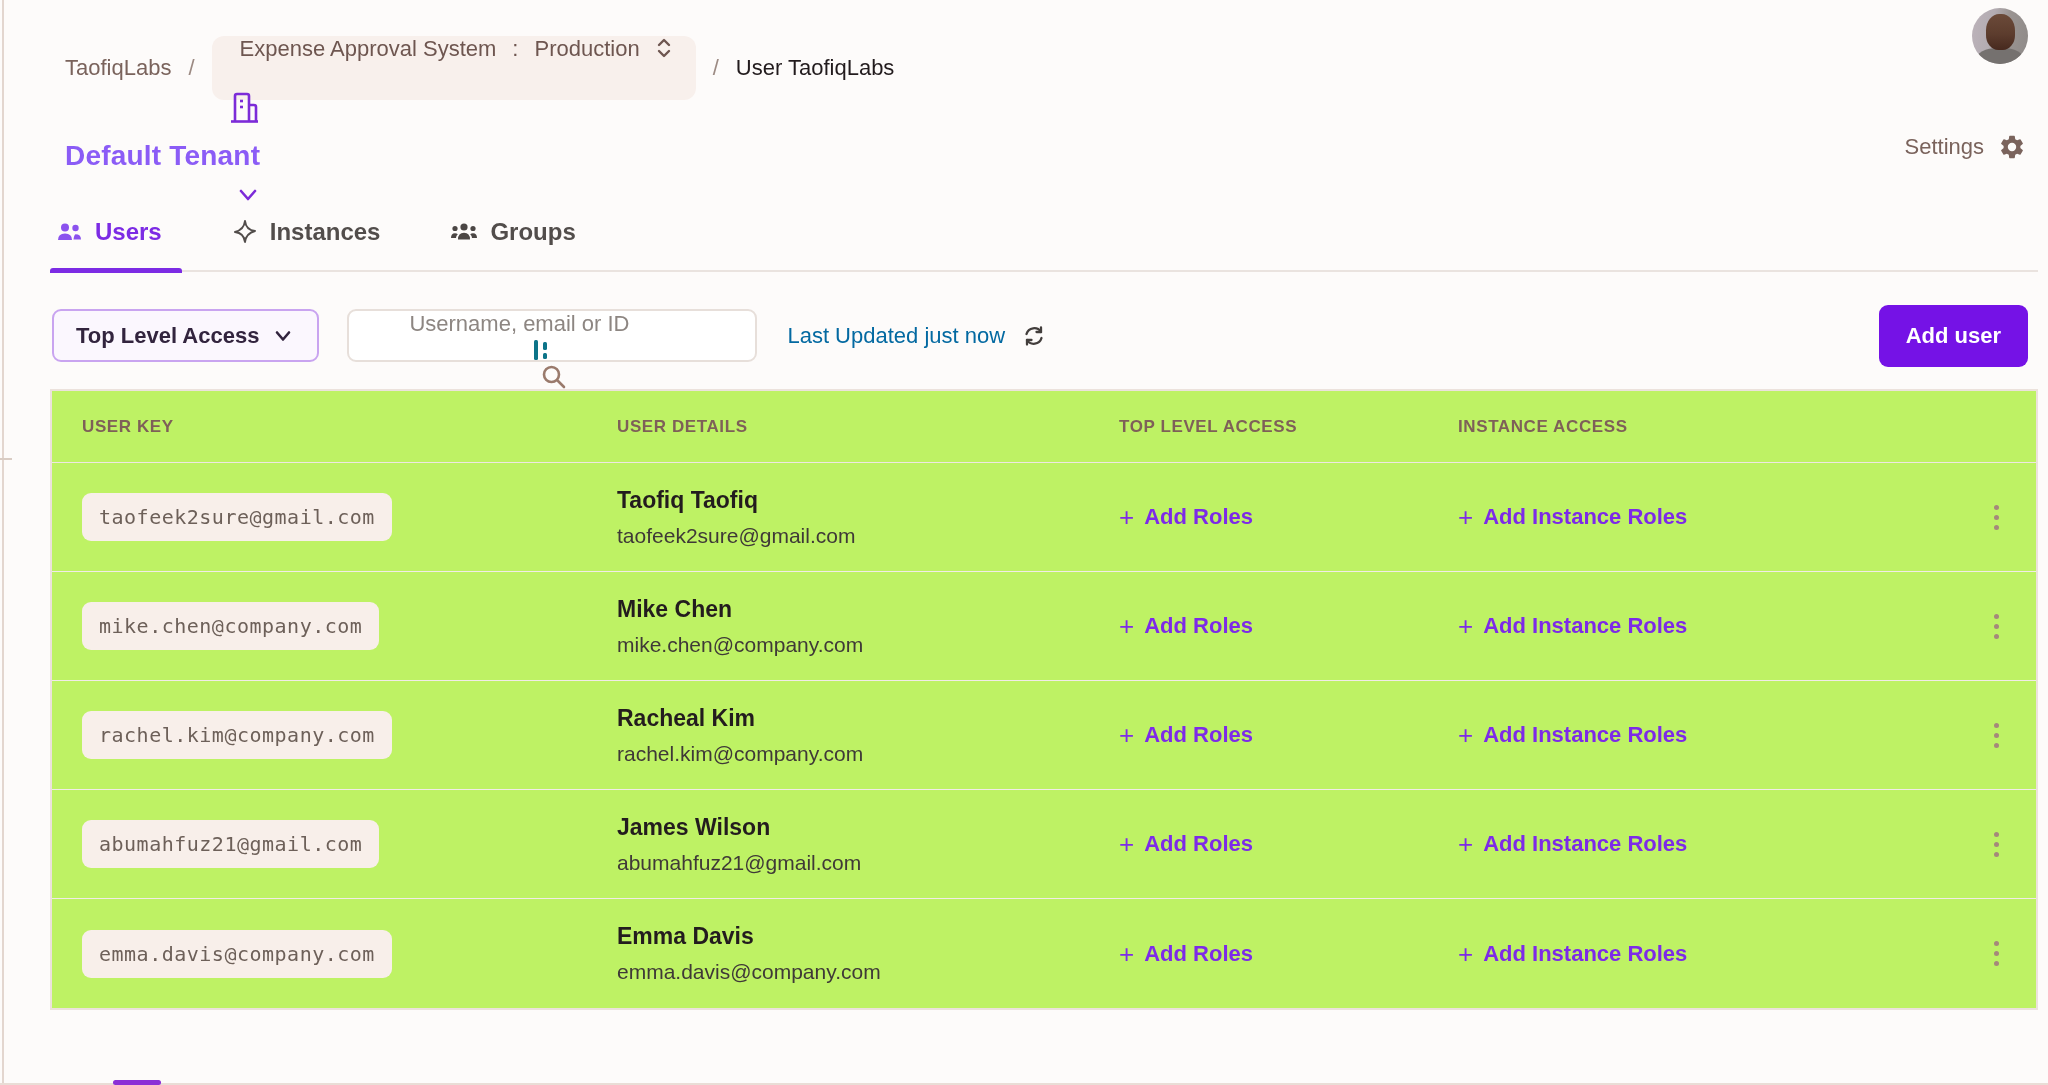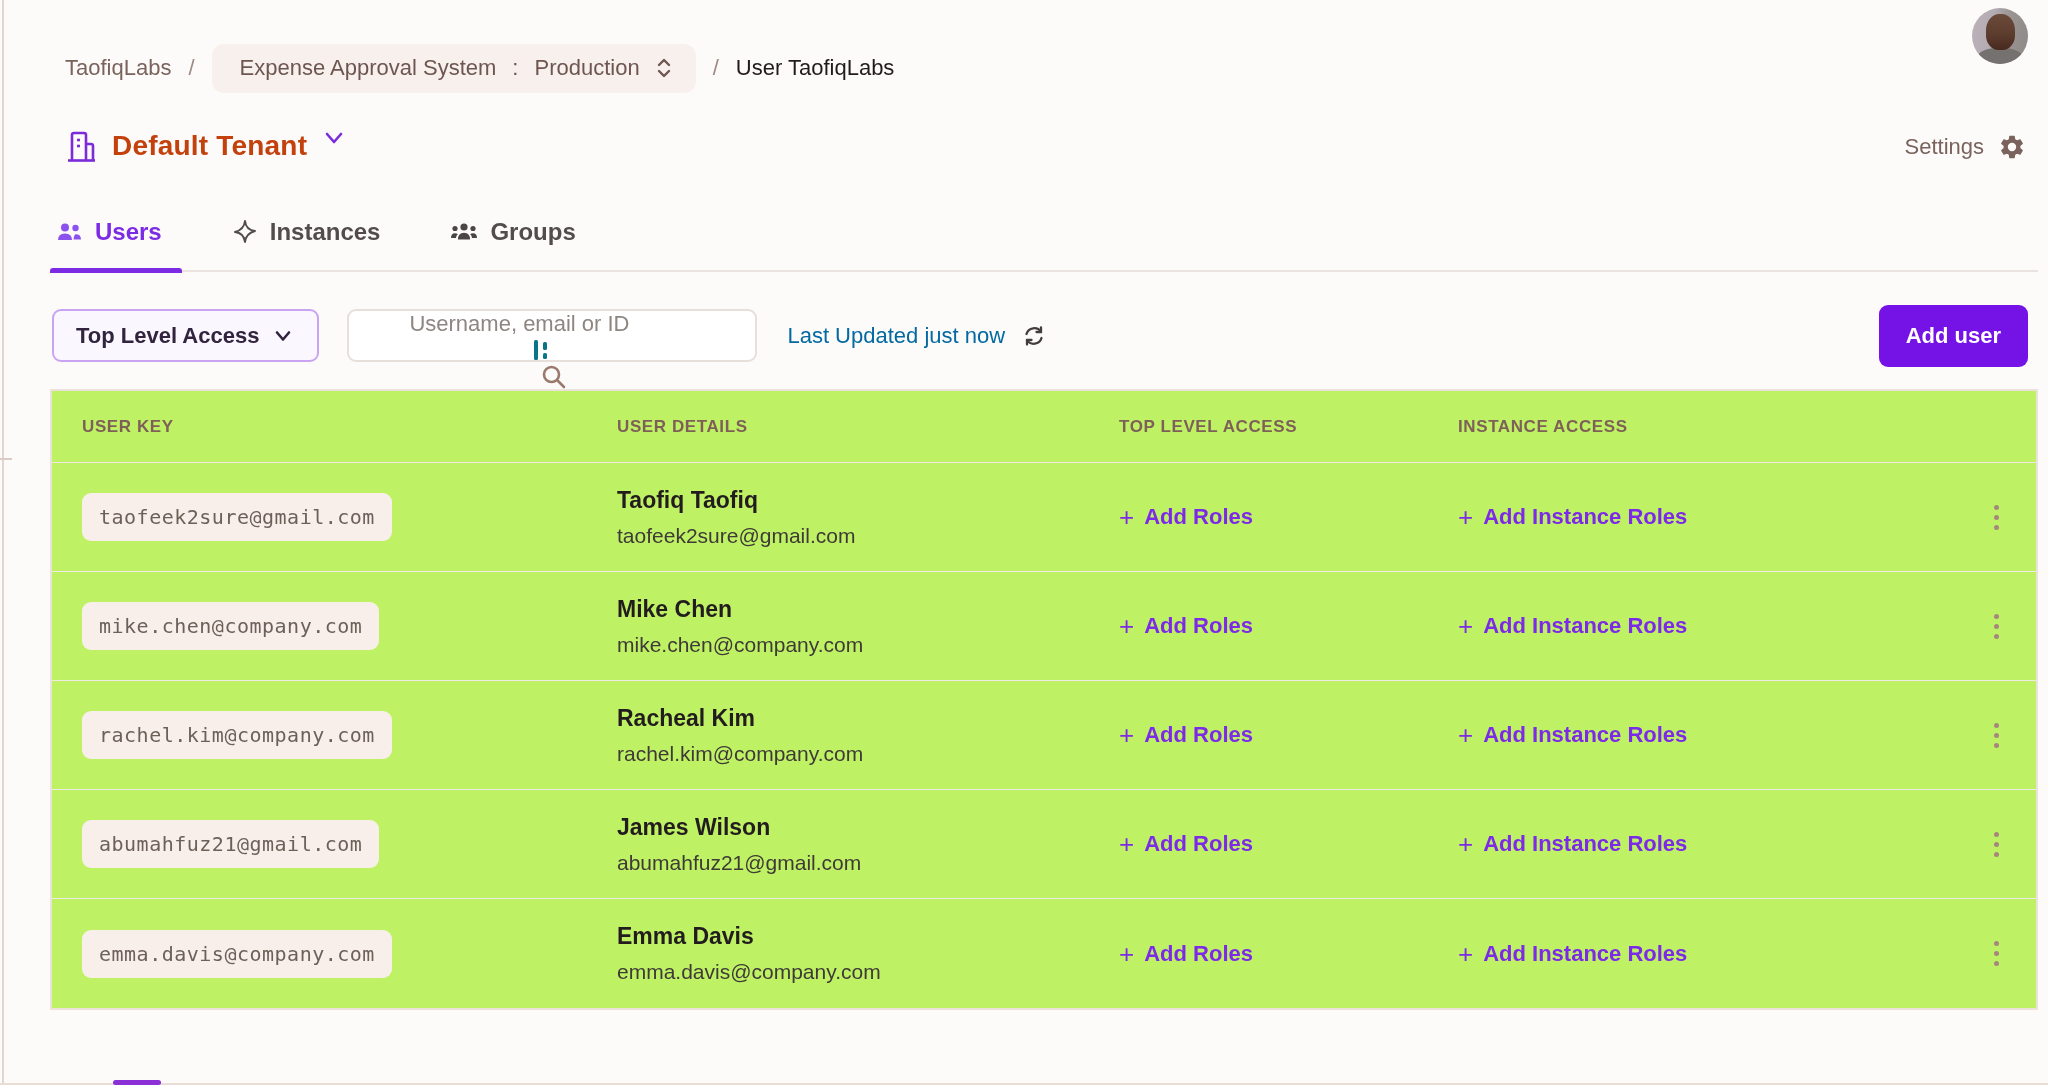--- a/index.html
+++ b/index.html
@@ -17,43 +17,43 @@
   .bottom-line { position: absolute; left: 0; bottom: 0; right: 0; height: 2px; background: #E9DDD6; }
   .scroll-thumb { position: absolute; left: 113px; bottom: 0; width: 48px; height: 5px; border-radius: 3px; background: #8B2FD6; }
 
   .content { position: absolute; left: 50px; top: 8px; width: 1988px; }
 
   
   .breadcrumb-row { display: flex; align-items: center; margin-top: 32px; height: 56px; gap: 17px; font-size: 22px; }
   .crumb-org { color: #7A635C; font-weight: 500; margin-left: 15px; }
   .crumb-sep { color: #9C8A83; font-weight: 400; }
   .proj-chip {
-    display: flex; align-items: center; gap: 14px;
-    background: #F8F0EC; border-radius: 12px; height: 49px; padding: 0 22px 0 28px;
+    display: flex; gap: 14px;
+    background: #F8F0EC; border-radius: 12px; height: 64px; padding: 0 22px 0 28px;
     color: #6E5650; font-weight: 500; cursor: pointer;
   }
   .proj-chip .colon { margin: 0 2px; }
   .crumb-current { color: #221B1D; font-weight: 500; }
   .avatar {
     position: absolute; right: 10px; top: 0; width: 56px; height: 56px; border-radius: 50%;
     overflow: hidden; background: linear-gradient(100deg, #BDB3BA 0%, #B3ACB2 35%, #9A9492 60%, #8E8987 100%);
     cursor: pointer;
   }
   .avatar .head {
     position: absolute; left: 14px; top: 6px; width: 29px; height: 36px; border-radius: 46% 46% 42% 42%;
     background: linear-gradient(180deg, #6B4A39 0%, #5D3D2E 55%, #47291E 100%);
   }
   .avatar .shirt {
     position: absolute; left: 4px; bottom: -8px; width: 48px; height: 24px; border-radius: 45% 45% 0 0;
     background: #75716F;
   }
 
   
   .tenant-row { display: flex; align-items: center; margin-top: 28px; height: 46px; }
-  .tenant-btn { display: flex; align-items: flex-start; gap: 15px; color: #c2410c; cursor: pointer; margin-left: 15px; }
+  .tenant-btn { display: flex; align-items: flex-end; gap: 15px; color: #8b5cf6; cursor: pointer; margin-left: 15px; flex-direction: column; }
   .tenant-btn .label { font-size: 28px; font-weight: 700; letter-spacing: .2px; }
   .settings-btn { display: flex; align-items: center; gap: 14px; margin-left: auto; margin-right: 12px; color: #7A635C; cursor: pointer; }
   .settings-btn .label { font-size: 22px; font-weight: 500; }
 
   
   .tabs { display: flex; align-items: flex-end; gap: 62px; margin-top: 40px; height: 62px; border-bottom: 2px solid #EAE3DF; position: relative; }
   .tab { display: flex; align-items: center; gap: 12px; padding: 0 4px 24px 4px; font-size: 24px; font-weight: 600; color: #524D4B; cursor: pointer; position: relative; }
   .tab:first-child { margin-left: 2px; }
   .tab.active { color: #7C2BE4; }
   .tab.active::after { content: ""; position: absolute; left: -2px; right: -16px; bottom: -3px; height: 5px; background: #7C2BE4; border-radius: 3px 3px 0 0; }

